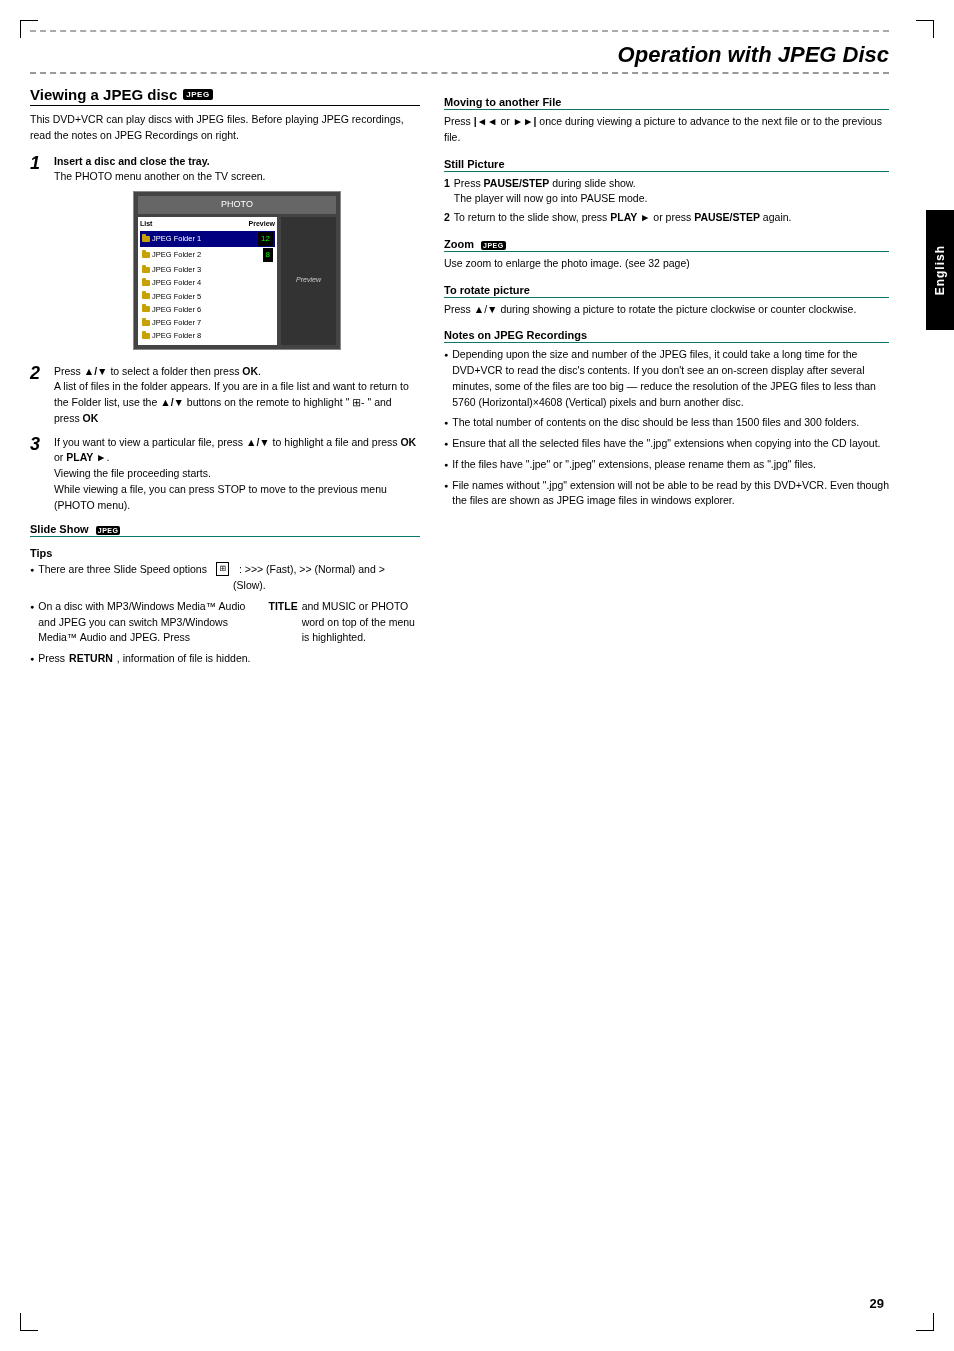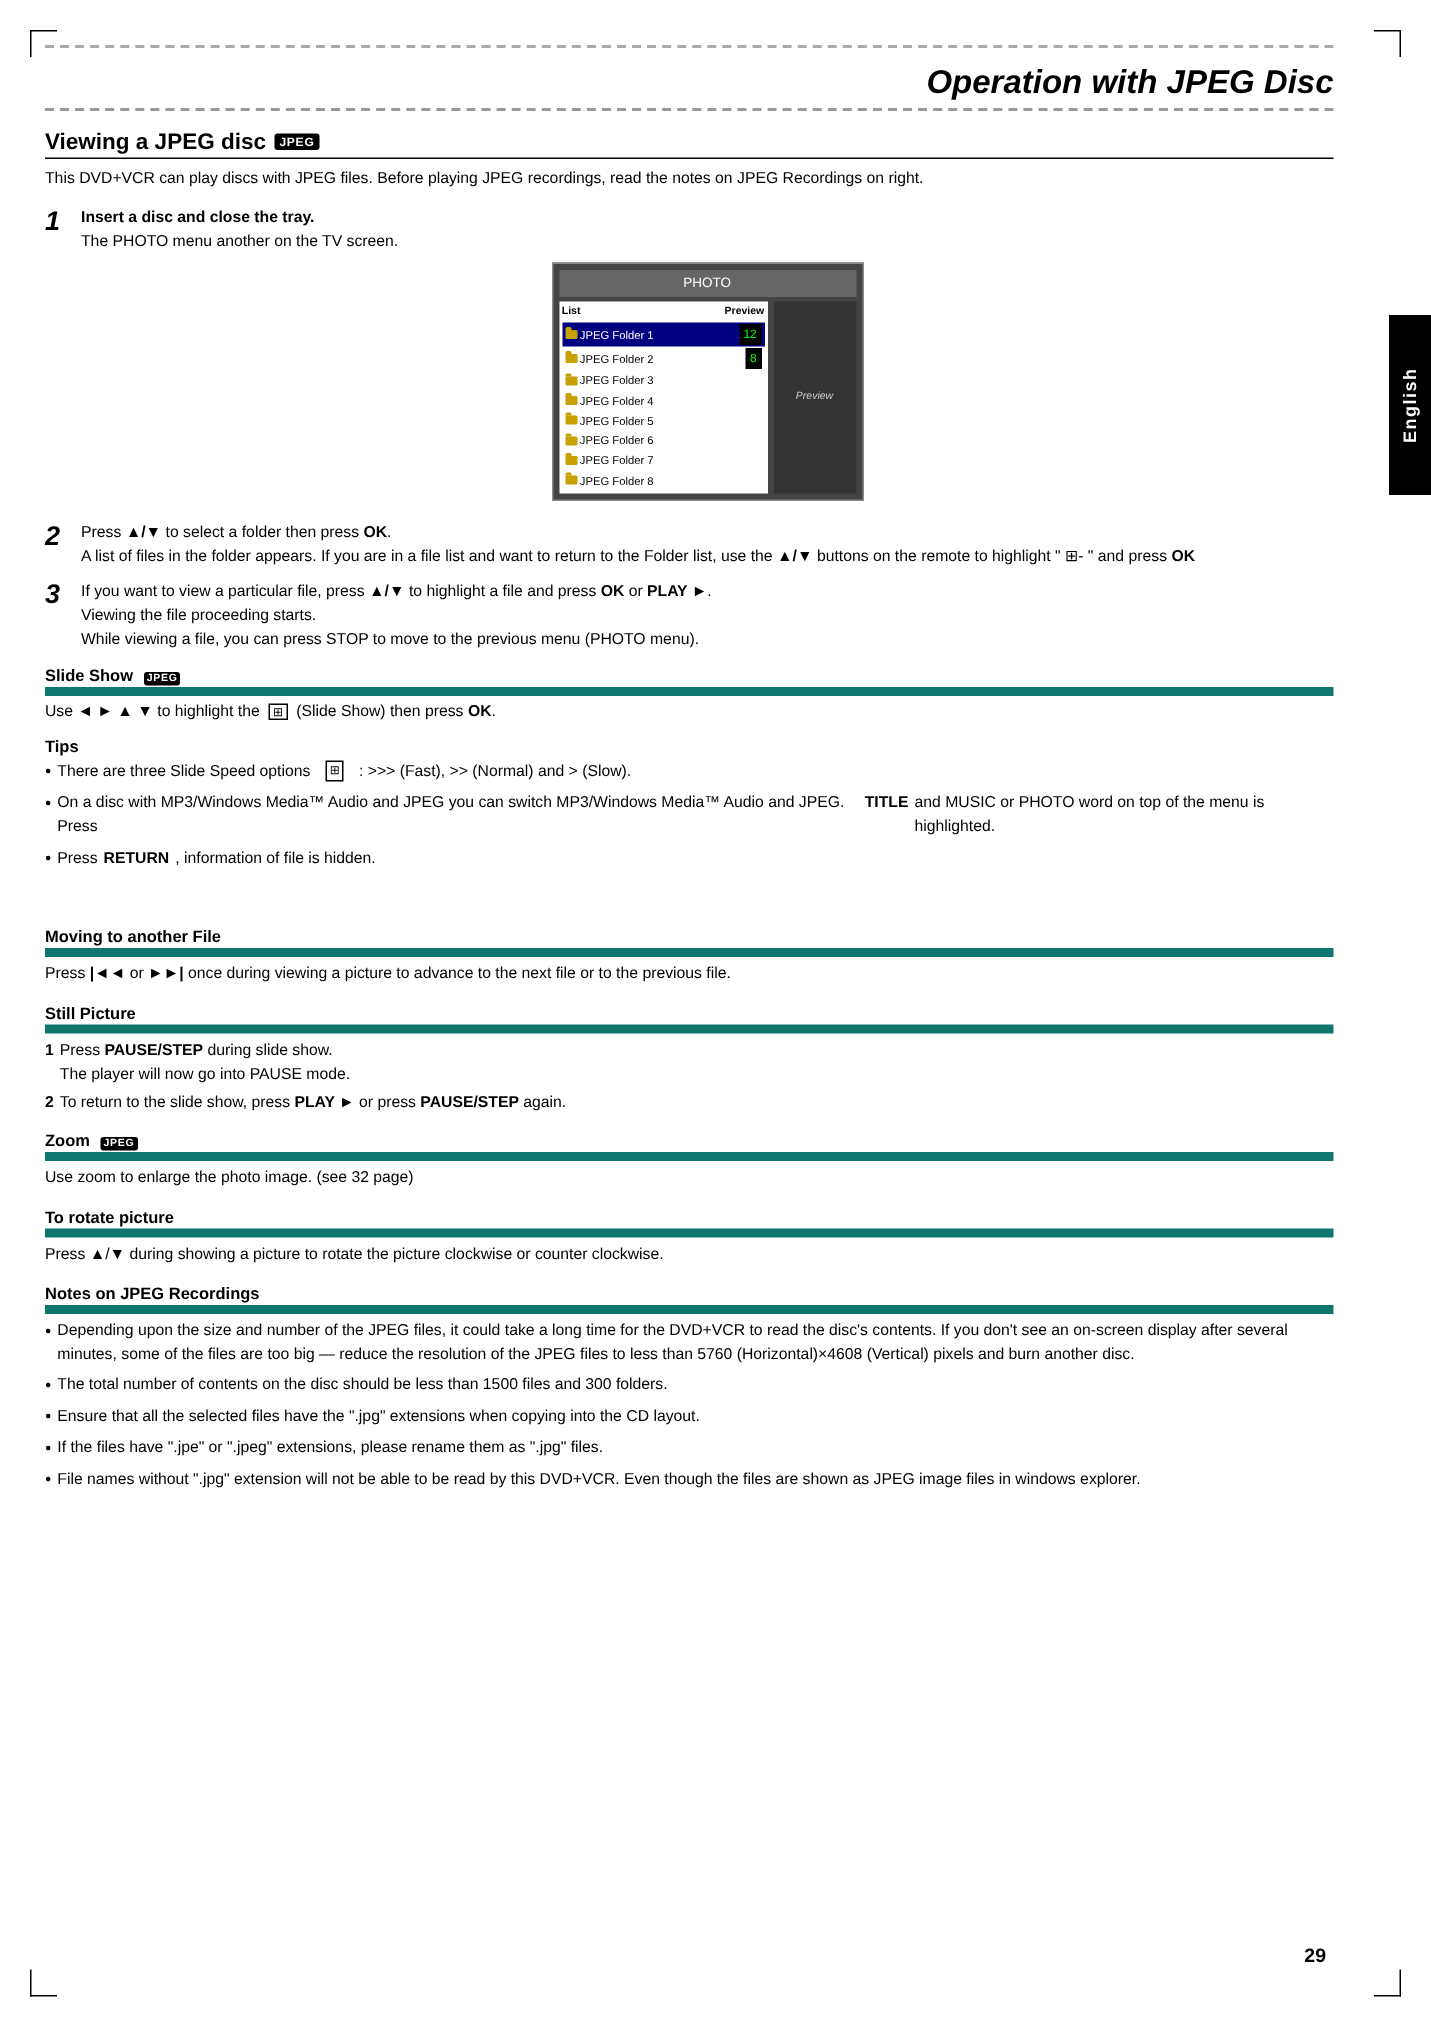--- a/index.html
+++ b/index.html
@@ -65,21 +65,20 @@
       border-bottom: 2px dashed #999;
       margin-bottom: 12px;
       margin-right: 35px;
     }
 
     
     .two-col {
       display: flex;
       gap: 24px;
       margin-right: 35px;
-      flex-direction: column;
     }
     .left-col {
       flex: 0 0 390px;
     }
     .right-col {
       flex: 1;
     }
 
     
     .section-heading {
@@ -210,21 +209,21 @@
     }
 
     
     .sub-heading {
       font-size: 11px;
       font-weight: bold;
       margin-bottom: 3px;
       margin-top: 10px;
     }
     .sub-heading-border {
-      border-bottom: 6px solid #0f766e;
+      border-bottom: 1px solid #0f766e;
       padding-bottom: 1px;
     }
 
     
     .slide-show-section {
       margin-top: 10px;
     }
 
     
     .tips-section {
@@ -373,23 +372,20 @@
           Viewing the file proceeding starts.<br>
           While viewing a file, you can press STOP to move to the previous menu (PHOTO menu).
         </div>
       </div>
 
       <div class="slide-show-section">
         <div class="sub-heading sub-heading-border">
           <span>Slide Show</span>
           <span class="jpeg-badge" style="font-size:7px; padding:1px 2px; margin-left:4px;">JPEG</span>
         </div>
-        <p style="font-size:10.5px; line-height:1.5;">
-          Use <b>◄ ► ▲ ▼</b> to highlight the &nbsp;<span style="border:1px solid #000; font-size:8px; padding:0 2px;">⊞</span>&nbsp; (Slide Show) then press <b>OK</b>.
-        </p>
       </div>
 
       <div class="tips-section">
         <div class="sub-heading">Tips</div>
         <ul class="bullet-list">
           <li>
             There are three Slide Speed options &nbsp;<span style="border:1px solid #000; font-size:8px; padding:0 2px;">⊞</span>&nbsp; : &gt;&gt;&gt; (Fast), &gt;&gt; (Normal) and &gt; (Slow).
           </li>
           <li>
             On a disc with MP3/Windows Media™ Audio and JPEG you can switch MP3/Windows Media™ Audio and JPEG. Press <b>TITLE</b> and MUSIC or PHOTO word on top of the menu is highlighted.

